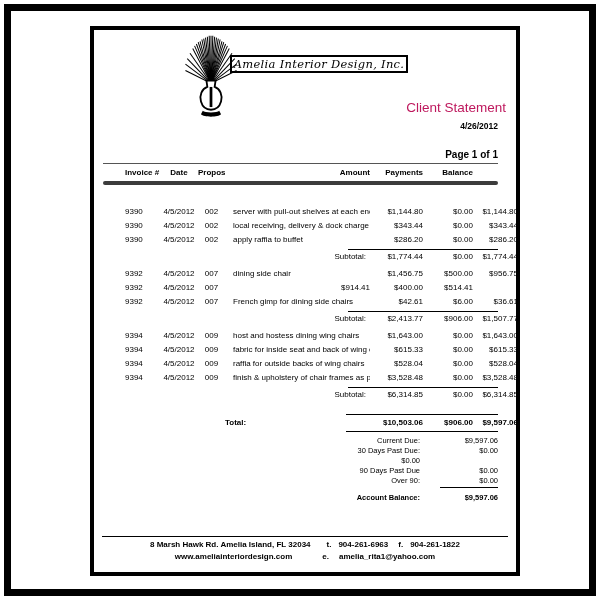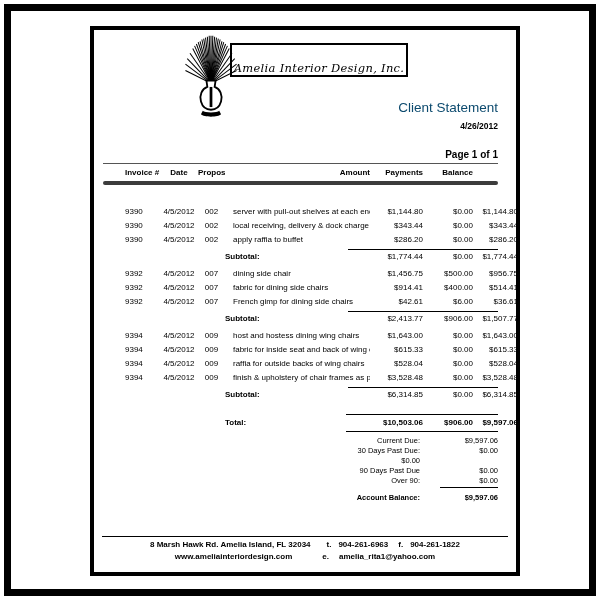--- a/index.html
+++ b/index.html
@@ -3,43 +3,43 @@
 <meta charset="utf-8">
 <style>
   html,body{margin:0;padding:0;background:#fff;}
   body{width:600px;height:600px;position:relative;font-family:"Liberation Sans",sans-serif;color:#000;}
   .frame{position:absolute;left:4px;top:4px;right:4px;bottom:4px;border:7px solid #000;background:#fff;}
   .doc{position:absolute;left:90px;top:26px;width:430px;height:550px;border:4px solid #000;background:#fff;box-sizing:border-box;}
   .doc-inner{position:relative;width:422px;height:542px;}
 
   
   .logo{position:absolute;left:89px;top:4px;width:56px;height:84px;}
-  .name-box{position:absolute;left:136px;top:13px;width:178px;height:34px;border:2px solid #000;box-sizing:border-box;
+  .name-box{position:absolute;left:136px;top:25px;width:178px;height:18px;border:2px solid #000;box-sizing:border-box;
             display:flex;align-items:flex-end;justify-content:center;}
   .name-box span{font-family:"DejaVu Serif",serif;font-style:italic;font-size:11.5px;letter-spacing:.3px;white-space:nowrap;}
-  .stmt-title{position:absolute;right:18px;top:70px;font-size:13.5px;color:#0c4a6e;}
+  .stmt-title{position:absolute;right:10px;top:70px;font-size:13.5px;color:#be185d;}
   .stmt-date{position:absolute;right:18px;top:91px;font-size:8.5px;font-weight:bold;}
   .client{position:absolute;left:11px;top:82px;font-size:8px;line-height:11px;}
   .page-ind{position:absolute;right:18px;top:119px;font-size:10px;font-weight:bold;}
 
   
   .tbl{position:absolute;left:9px;top:133px;width:395px;font-size:8px;}
   .topline{height:1px;background:#555;}
   .trow{display:grid;grid-template-columns:37px 38px 27px 145px 53px 50px 45px;height:14px;line-height:14px;margin-left:20px;}
   .hrow{margin-top:3px;height:12px;line-height:12px;font-weight:bold;}
   .bar{margin-top:2px;height:4px;background:#3c3c3c;border-radius:2px;}
   .tbody{margin-top:20px;}
   .cell{overflow:hidden;white-space:nowrap;}
   .c-inv{padding-left:2px;}
   .c-date{text-align:center;}
   .c-prop{text-align:center;}
   .c-desc{padding-left:8px;}
   .c-amt,.c-pay,.c-bal{text-align:right;}
   .numline{margin:2px 0 0 245px;width:150px;height:1px;background:#000;}
-  .sub-row .c-desc{font-weight:bold;padding-right:4px;padding-left:0;}
+  .sub-row .c-desc{text-align:right;font-weight:normal;padding-right:4px;padding-left:0;}
   .sub-row{margin-bottom:3px;}
   .total-line{margin-left:243px;width:152px;height:1px;background:#000;}
   .tl-top{margin-top:12px;}
   .total-row{height:16px;line-height:16px;font-weight:bold;}
   .total-row .c-desc{text-align:left;padding-right:27px;padding-left:0;}
 
   
   .aging{margin-top:4px;}
   .arow{display:grid;grid-template-columns:317px 78px;height:10px;line-height:10px;font-size:7.5px;}
   .arow .lab{text-align:right;}
@@ -169,21 +169,20 @@
             <div class="cell c-prop">007</div>
             <div class="cell c-desc">dining side chair</div>
             <div class="cell c-amt">$1,456.75</div>
             <div class="cell c-pay">$500.00</div>
             <div class="cell c-bal">$956.75</div>
           </div>
           <div class="trow">
             <div class="cell c-inv">9392</div>
             <div class="cell c-date">4/5/2012</div>
             <div class="cell c-prop">007</div>
-            <div class="cell c-desc">fabric for dining side chairs</div>
             <div class="cell c-amt">$914.41</div>
             <div class="cell c-pay">$400.00</div>
             <div class="cell c-bal">$514.41</div>
           </div>
           <div class="trow">
             <div class="cell c-inv">9392</div>
             <div class="cell c-date">4/5/2012</div>
             <div class="cell c-prop">007</div>
             <div class="cell c-desc">French gimp for dining side chairs</div>
             <div class="cell c-amt">$42.61</div>

